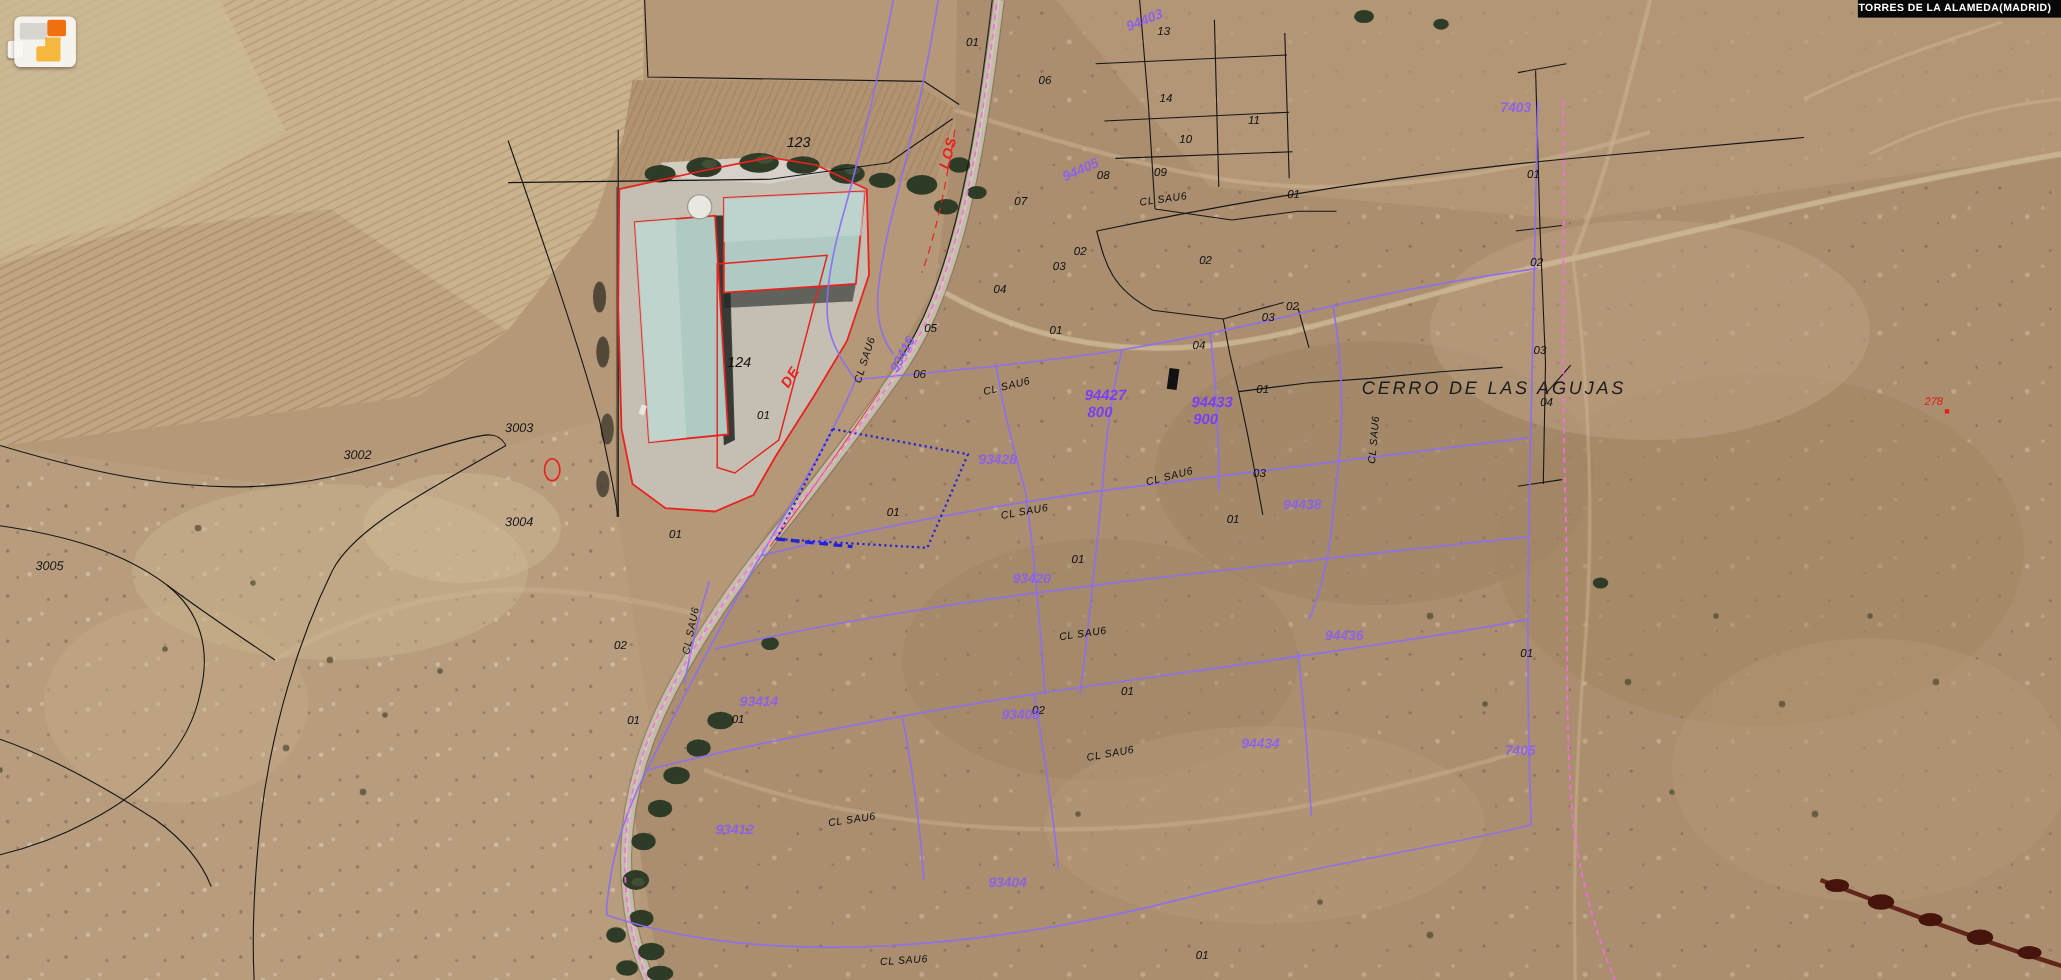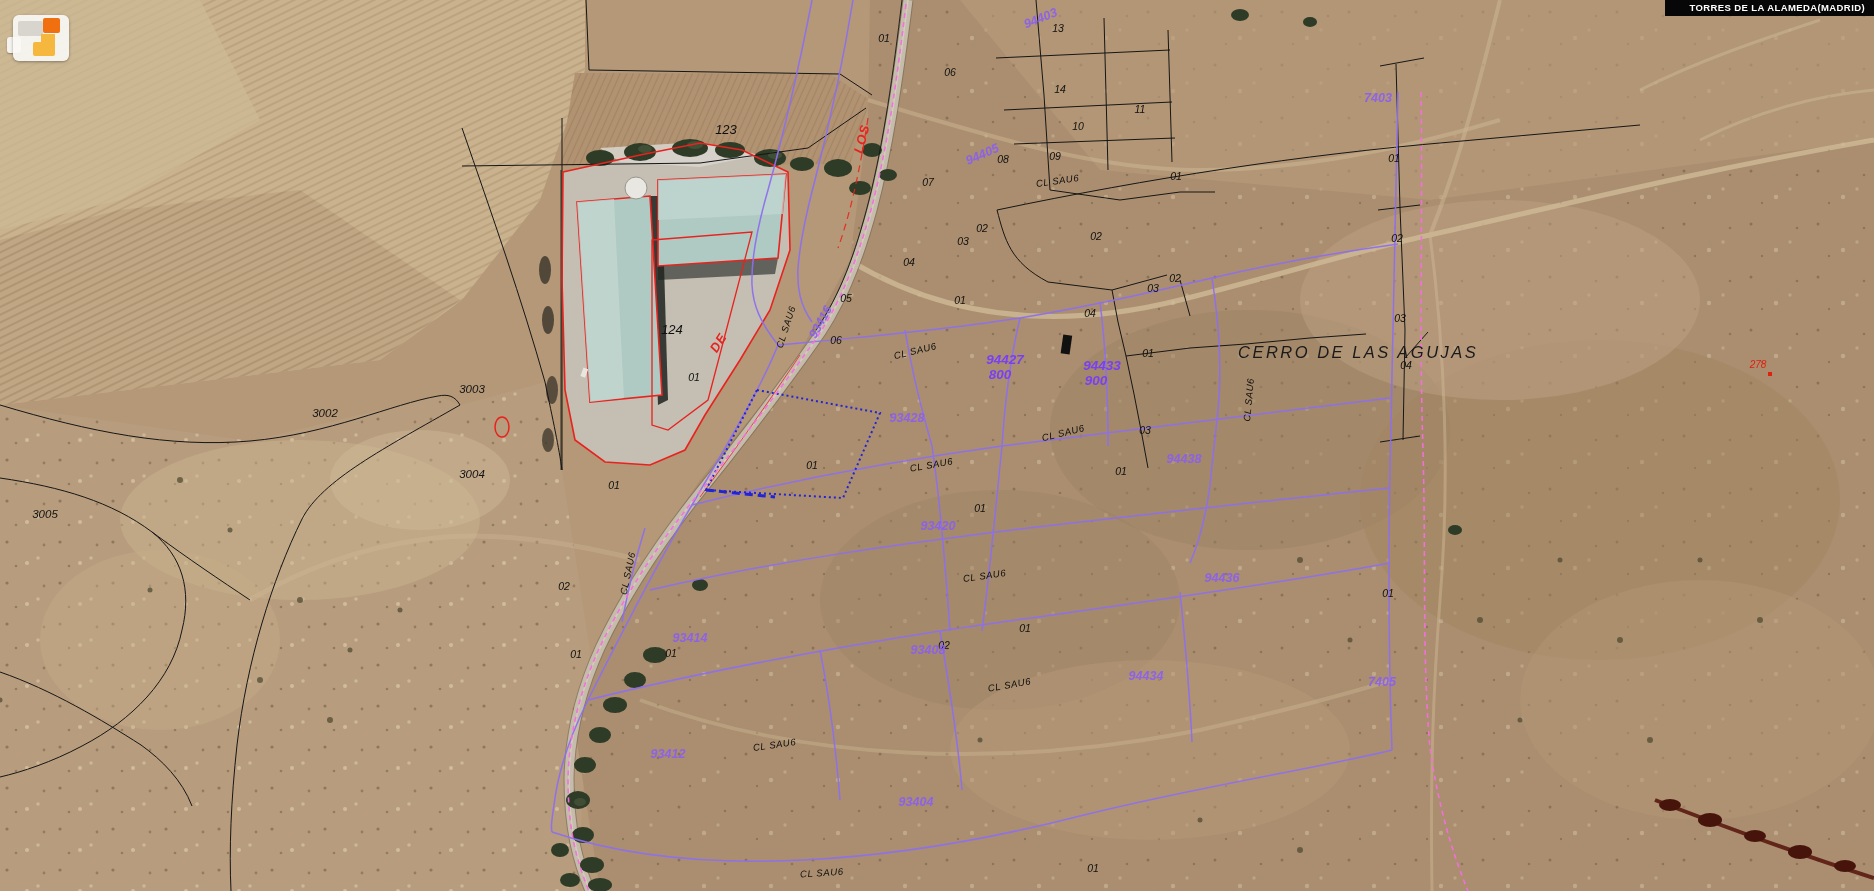--- a/index.html
+++ b/index.html
@@ -1,21 +1,21 @@
 <!DOCTYPE html>
 <html><head>
 <meta charset="utf-8">
 <style>
   html,body{margin:0;padding:0;background:#888;}
   #viewport{position:relative;width:1874px;height:891px;overflow:hidden;
     font-family:"Liberation Sans",sans-serif;background:#b49877;}
   #mapsvg{position:absolute;left:0;top:0;}
   
   #muni-bar{position:absolute;top:0;right:0;background:#070707;color:#fff;
-    font-size:9.5px;font-weight:bold;letter-spacing:.4px;padding:2px 9px 3px 24px;
+    font-size:9.5px;font-weight:bold;letter-spacing:.4px;padding:2px 9px 3px 0;
     font-family:"Liberation Sans",sans-serif;z-index:30;}
   
   #logo{position:absolute;left:13px;top:15px;width:56px;height:46px;background:rgba(248,247,244,.92);
     border-radius:6px;box-shadow:0 1px 3px rgba(0,0,0,.35);z-index:30;cursor:pointer;}
   #logo .sq-gray{position:absolute;left:5px;top:6px;width:25px;height:15px;background:#d8d5cf;border-radius:2px;}
   #logo .sq-orange{position:absolute;left:30px;top:3px;width:17px;height:15px;background:#f07010;border-radius:2px;}
   #logo .sq-yellow-a{position:absolute;left:28px;top:19px;width:14px;height:10px;background:#f5b73d;}
   #logo .sq-yellow-b{position:absolute;left:20px;top:27px;width:22px;height:14px;background:#f5b73d;border-radius:2px;}
   #mini-btn{position:absolute;left:7px;top:37px;width:14px;height:16px;background:rgba(250,250,248,.9);
     border-radius:3px;box-shadow:0 1px 2px rgba(0,0,0,.3);z-index:29;cursor:pointer;}

